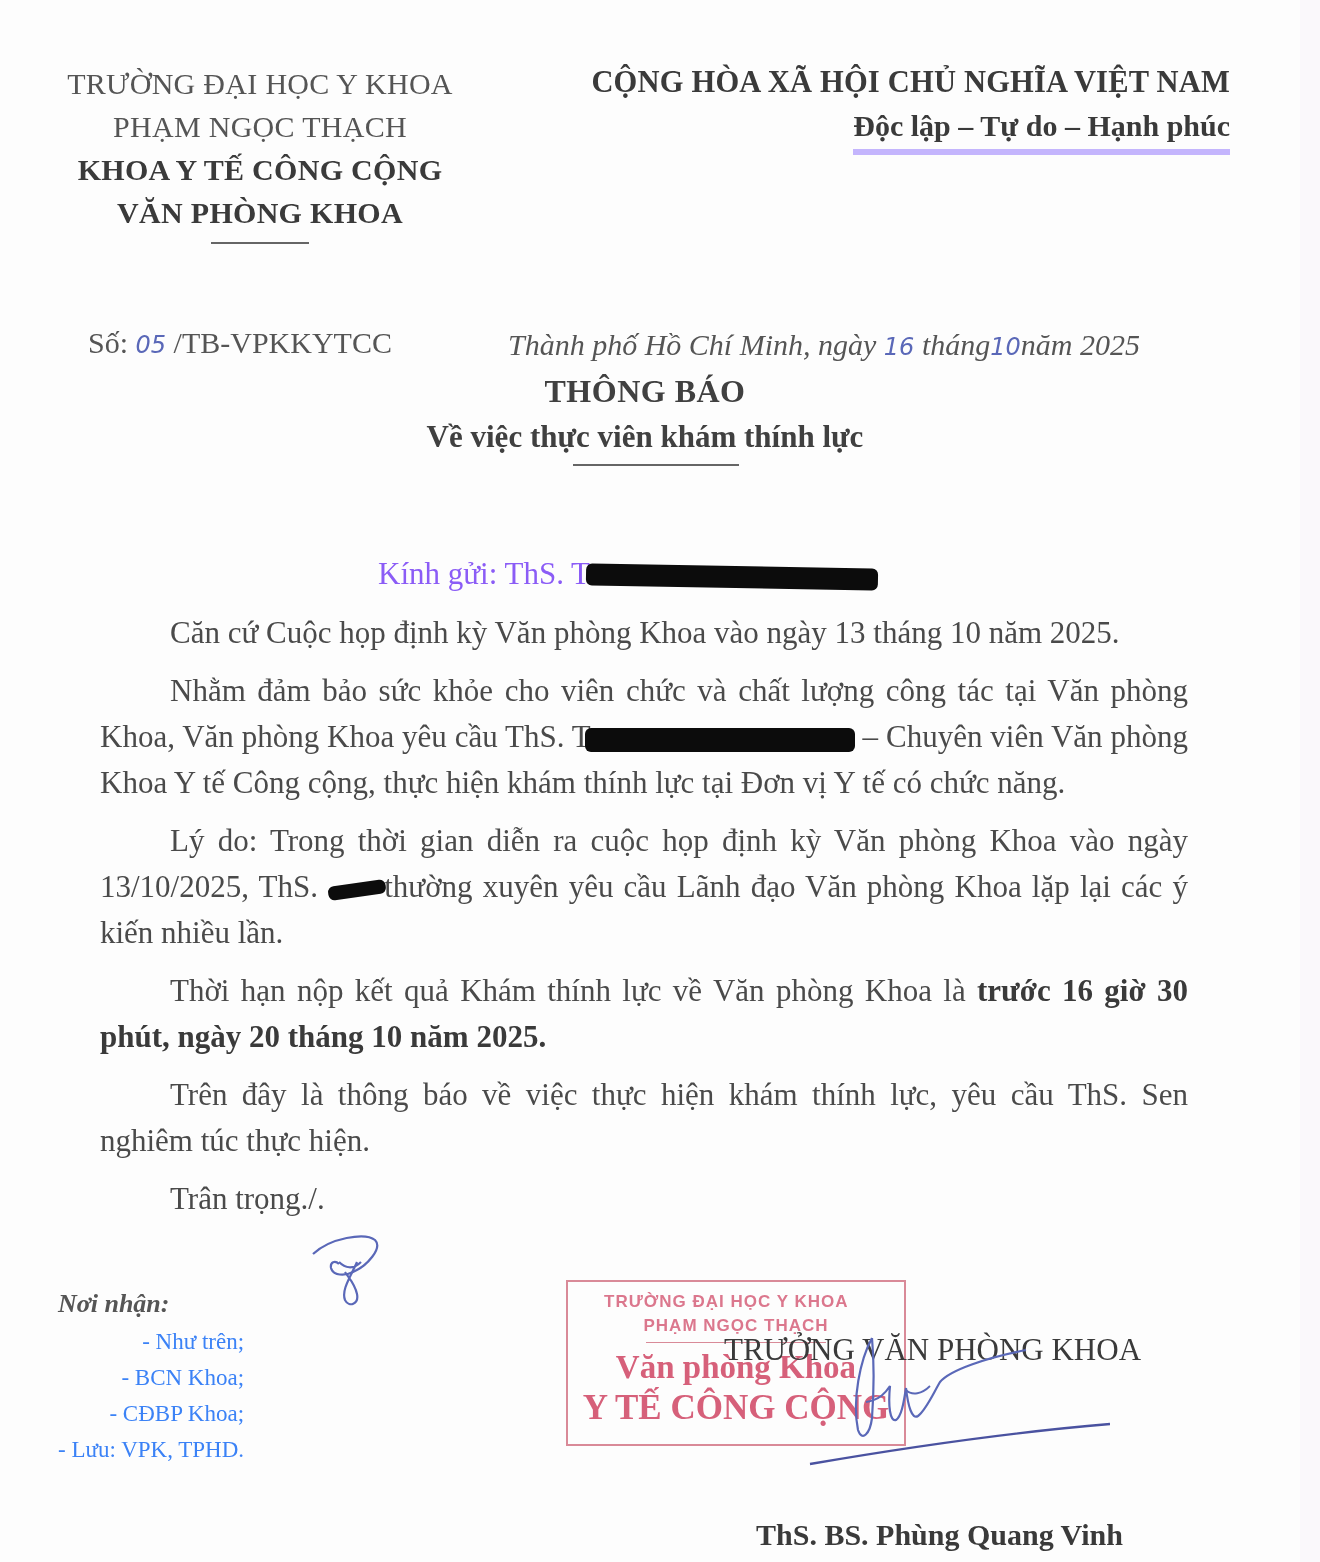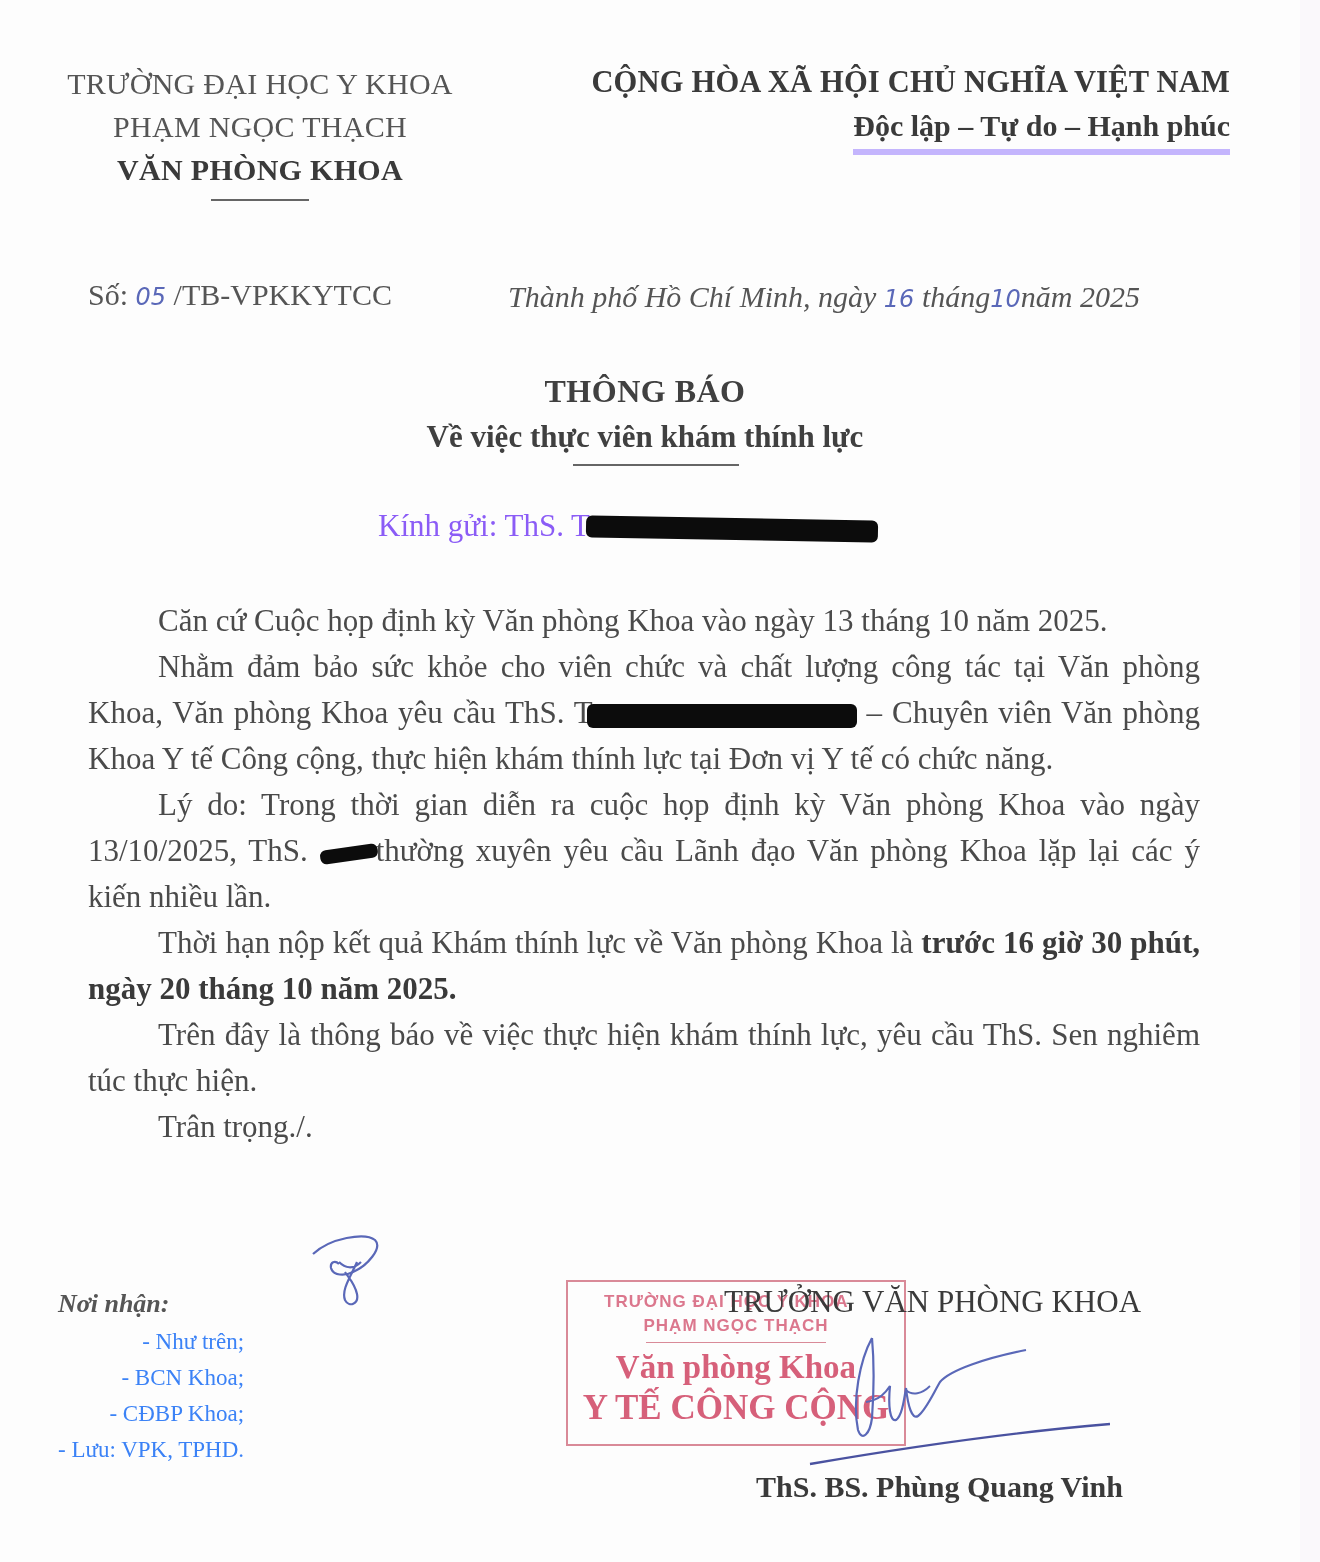--- a/index.html
+++ b/index.html
@@ -6,21 +6,21 @@
   body {
     width: 1320px; height: 1562px; overflow: hidden;
     background: #fdfdfd;
     font-family: "Liberation Serif", "DejaVu Serif", serif;
     color: #3c3c3c;
     position: relative;
   }
   .page { position: absolute; left: 0; top: 0; width: 1320px; height: 1296px; }
   .right-strip { position: absolute; right: 0; top: 0; width: 20px; height: 1562px; background: #faf8fb; }
 
-  .abs { position: absolute; white-space: nowrap; }
+  .abs { position: absolute; white-space: nowrap; margin-top: 48px; }
 
   
   .hdr-left { position: absolute; left: 40px; top: 62px; width: 440px; text-align: center; }
   .hdr-left .line { font-size: 30px; line-height: 43px; color: #555; letter-spacing: 0.3px; }
   .hdr-left .bold { font-weight: bold; color: #3a3a3a; }
   .hdr-left .rule { width: 98px; height: 2px; background: #666; margin: 8px auto 0; }
 
   
   .hdr-right { position: absolute; left: 510px; top: 60px; width: 720px; text-align: right; }
   .hdr-right .nation { font-size: 30.5px; font-weight: bold; line-height: 44px; color: #3a3a3a; letter-spacing: 0.2px; }
@@ -36,21 +36,21 @@
   .title-block .t1 { font-size: 32px; font-weight: bold; line-height: 46px; color: #404040; letter-spacing: 0.5px; }
   .title-block .t2 { font-size: 31px; font-weight: bold; line-height: 46px; color: #404040; }
   .title-block .rule { width: 166px; height: 2px; background: #666; margin: 4px auto 0; position: relative; left: 11px; }
 
   
   .recipient { left: 378px; top: 508px; font-size: 31px; color: #8b5cf6; }
   .redact { display: inline-block; background: #0c0c0c; border-radius: 6px; vertical-align: middle; }
 
   
   .body { position: absolute; left: 88px; top: 598px; width: 1112px; font-size: 31px; line-height: 46px; color: #4a4a4a; }
-  .body p { margin: 0; text-align: justify; text-indent: 70px; }
+  .body p { margin: 12px; text-align: justify; text-indent: 70px; }
   .body b { color: #3a3a3a; }
 
   
   .recv { position: absolute; left: 58px; top: 1284px; }
   .recv .head { font-size: 26px; font-style: italic; font-weight: bold; color: #555; line-height: 40px; }
   .recv .item { font-size: 23px; color: #3b82f6; line-height: 36px; text-align: right; }
 
   
   .sign-title { left: 724px; top: 1284px; font-size: 31px; font-weight: normal; color: #3a3a3a; }
   .sign-name { left: 756px; top: 1470px; font-size: 30px; font-weight: bold; color: #3a3a3a; }
@@ -67,20 +67,21 @@
 </style>
 </head>
 <body>
 
 <div class="page">
   <div class="right-strip"></div>
 
   <div class="hdr-left">
     <div class="line">TRƯỜNG ĐẠI HỌC Y KHOA</div>
     <div class="line">PHẠM NGỌC THẠCH</div>
+    <div class="line bold">KHOA Y TẾ CÔNG CỘNG</div>
     <div class="line bold">VĂN PHÒNG KHOA</div>
     <div class="rule"></div>
   </div>
 
   <div class="hdr-right">
     <div class="nation">CỘNG HÒA XÃ HỘI CHỦ NGHĨA VIỆT NAM</div>
     <div class="motto">Độc lập – Tự do – Hạnh phúc</div>
   </div>
 
   <div class="abs number-line">

